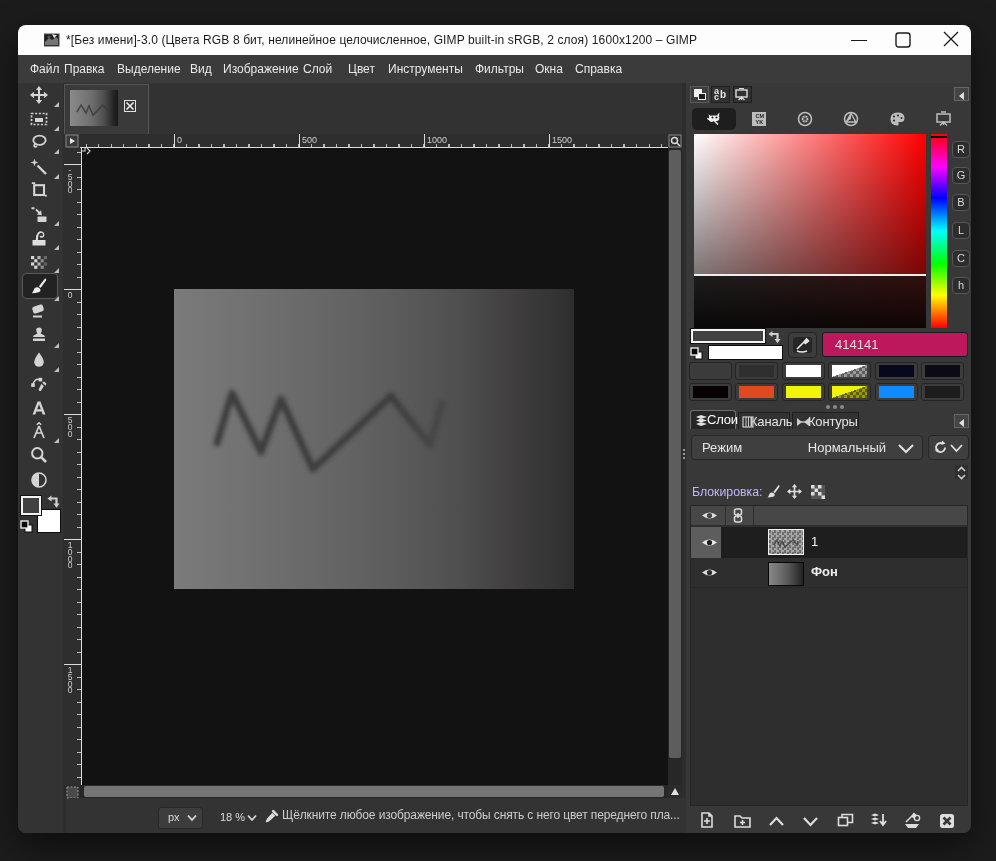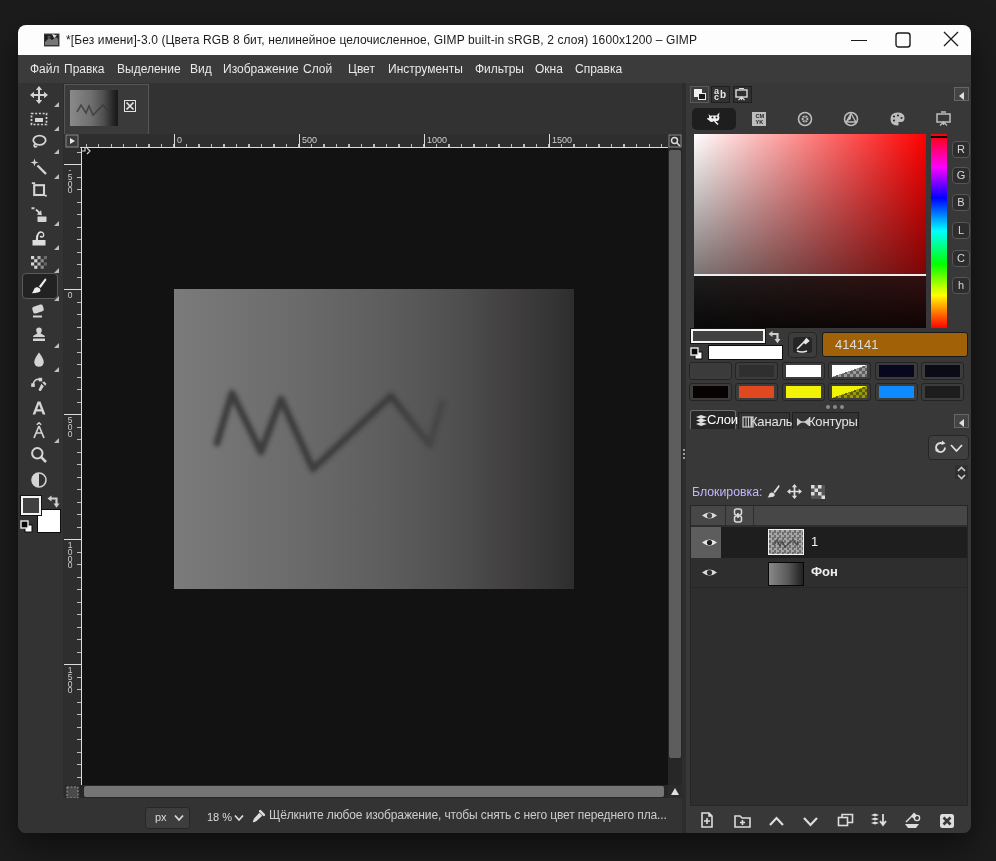--- a/index.html
+++ b/index.html
@@ -35,21 +35,21 @@
   #corner{left:46px;top:109px;width:16px;height:14px;background:#2e2e2e;}
   #canvas{left:64px;top:123px;width:586px;height:637px;background:#121212;}
   #gimg{left:156px;top:264px;width:400px;height:300px;
     background:linear-gradient(to right,#7b7b7b,#6a6a6a 32%,#5c5c5c 55%,#4e4e4e 72%,#403e3e 85%,#343434 95%,#2d2d2d);}
   #vscroll{left:650px;top:123px;width:14px;height:637px;background:#272727;}
   #vthumb{left:1px;top:2px;width:12px;height:608px;background:#5d5d5d;border-radius:2px;}
   #hscroll{left:62px;top:760px;width:588px;height:13px;background:#272727;}
   #hthumb{left:4px;top:1px;width:580px;height:11px;background:#757575;border-radius:2px;}
   #qmask{left:46px;top:760px;width:16px;height:13px;background:#2b2b2b;}
   #cornernav{left:650px;top:760px;width:14px;height:13px;background:#2b2b2b;}
-  #statusbar{left:39px;top:773px;width:618px;height:35px;background:#333333;overflow:hidden;}
+  #statusbar{left:52px;top:773px;width:618px;height:35px;background:#333333;overflow:hidden;}
   .combo{position:absolute;background:#3d3d3d;border:1px solid #272727;border-radius:3px;color:#dcdcdc;font-size:11px;}
   #stattext{position:absolute;left:258px;top:0;height:35px;line-height:35px;font-size:12px;letter-spacing:-0.12px;color:#cccccc;white-space:nowrap;}
   
   #rpanel{left:668px;top:58px;width:285px;height:750px;background:#383838;}
   .rtab{position:absolute;top:3px;width:22px;height:19px;background:#313131;border:1px solid #1f1f1f;}
   .sqbtn{position:absolute;background:#2d2d2d;border:1px solid #565656;border-radius:4px;color:#d8d8d8;
          font-size:11px;text-align:center;}
   #svsq{left:8px;top:51px;width:232px;height:194px;}
   #huestrip{left:245px;top:51px;width:16px;height:194px;
     background:linear-gradient(to bottom,#ff0000,#ff00ff 17%,#0000ff 33%,#00ffff 50%,#00ff00 67%,#ffff00 83%,#ff0000);}
@@ -389,21 +389,21 @@
         <rect x="5" y="5" width="7" height="7" fill="#ffffff" stroke="#0d0d0d" stroke-width="1"></rect>
         <rect x="1" y="1" width="7" height="7" fill="#0a0a0a" stroke="#e8e8e8" stroke-width="1.4"></rect>
       </svg>
     <div class="abs" style="left:102px;top:249px;width:29px;height:26px;background:#3d3d3d;border:1px solid #262626;border-radius:4px;box-sizing:border-box">
       <svg width="27" height="24">
           <rect x="4" y="4" width="19" height="16" rx="3" fill="#262626"></rect>
           <path d="M8 16 L15 9 M15 9 l2.5 -3 l2 2 l-3 2.5 Z" stroke="#e8e8e8" stroke-width="1.6" fill="#e8e8e8"></path>
           <path d="M8 18 Q13 20 18 18" stroke="#e8e8e8" stroke-width="1.4" fill="none"></path>
         </svg>
     </div>
-    <div class="abs" style="left:136px;top:249px;width:146px;height:25px;background:#a16207;border:1px solid #191919;border-radius:3px;box-sizing:border-box;color:#dcdcdc;font-size:13px;line-height:24px"><span style="margin-left:12px">414141</span></div>
+    <div class="abs" style="left:136px;top:249px;width:146px;height:25px;background:#be185d;border:1px solid #191919;border-radius:3px;box-sizing:border-box;color:#dcdcdc;font-size:13px;line-height:24px"><span style="margin-left:12px">414141</span></div>
 
     <div class="palbtn" style="left:3px;top:279px">
         <div class="palchip" style="background:#3b3b3b"></div>
       </div>
     <div class="palbtn" style="left:49px;top:279px">
         <div class="palchip" style="background:#2f2f2f"></div>
       </div>
     <div class="palbtn" style="left:96px;top:279px">
         <div class="palchip" style="background:#ffffff"></div>
       </div>
@@ -457,20 +457,27 @@
       <svg style="position:absolute;left:3px;top:3px" width="14" height="12">
           <path d="M1 2 L6 6 L1 10 Z M13 2 L8 6 L13 10 Z" fill="#ccc"></path>
           <path d="M4 6 H10" stroke="#ccc" stroke-width="1.3"></path>
         </svg>
       <span style="margin-left:15px">Контуры</span>
     </div>
     <div class="abs" style="left:268px;top:331px;width:13px;height:12px;background:#444;border:1px solid #666"><svg width="13" height="12">
           <path d="M9 2 L4 6 L9 10 Z" fill="#e0e0e0"></path>
         </svg></div>
 
+    <div class="abs" id="modecombo">
+      <span style="position:absolute;left:10px;top:4px;font-size:13px;color:#e6e6e6">Режим</span>
+      <span style="position:absolute;right:36px;top:4px;font-size:13px;color:#e6e6e6">Нормальный</span>
+      <svg style="position:absolute;right:8px;top:8px" width="16" height="10">
+          <path d="M1 1 L8 8 L15 1" stroke="#e0e0e0" stroke-width="2" fill="none"></path>
+        </svg>
+    </div>
     <div class="abs" style="left:242px;top:352px;width:41px;height:25px;background:#3f3f3f;border:1px solid #262626;border-radius:4px;box-sizing:border-box">
       <svg style="position:absolute;left:4px;top:4px" width="15" height="15" viewBox="0 0 15 15">
           <path d="M12 7.5 a4.5 4.5 0 1 1 -2.5 -4" fill="none" stroke="#e0e0e0" stroke-width="1.8"></path>
           <path d="M9 0.5 L12.5 3.5 L8.5 5 Z" fill="#e0e0e0"></path>
           <circle cx="4" cy="10" r="1.6" fill="#e0e0e0"></circle>
         </svg>
       <svg style="position:absolute;right:5px;top:8px" width="13" height="9">
           <path d="M1 1 L6.5 7 L12 1" stroke="#e0e0e0" stroke-width="1.8" fill="none"></path>
         </svg>
     </div>

